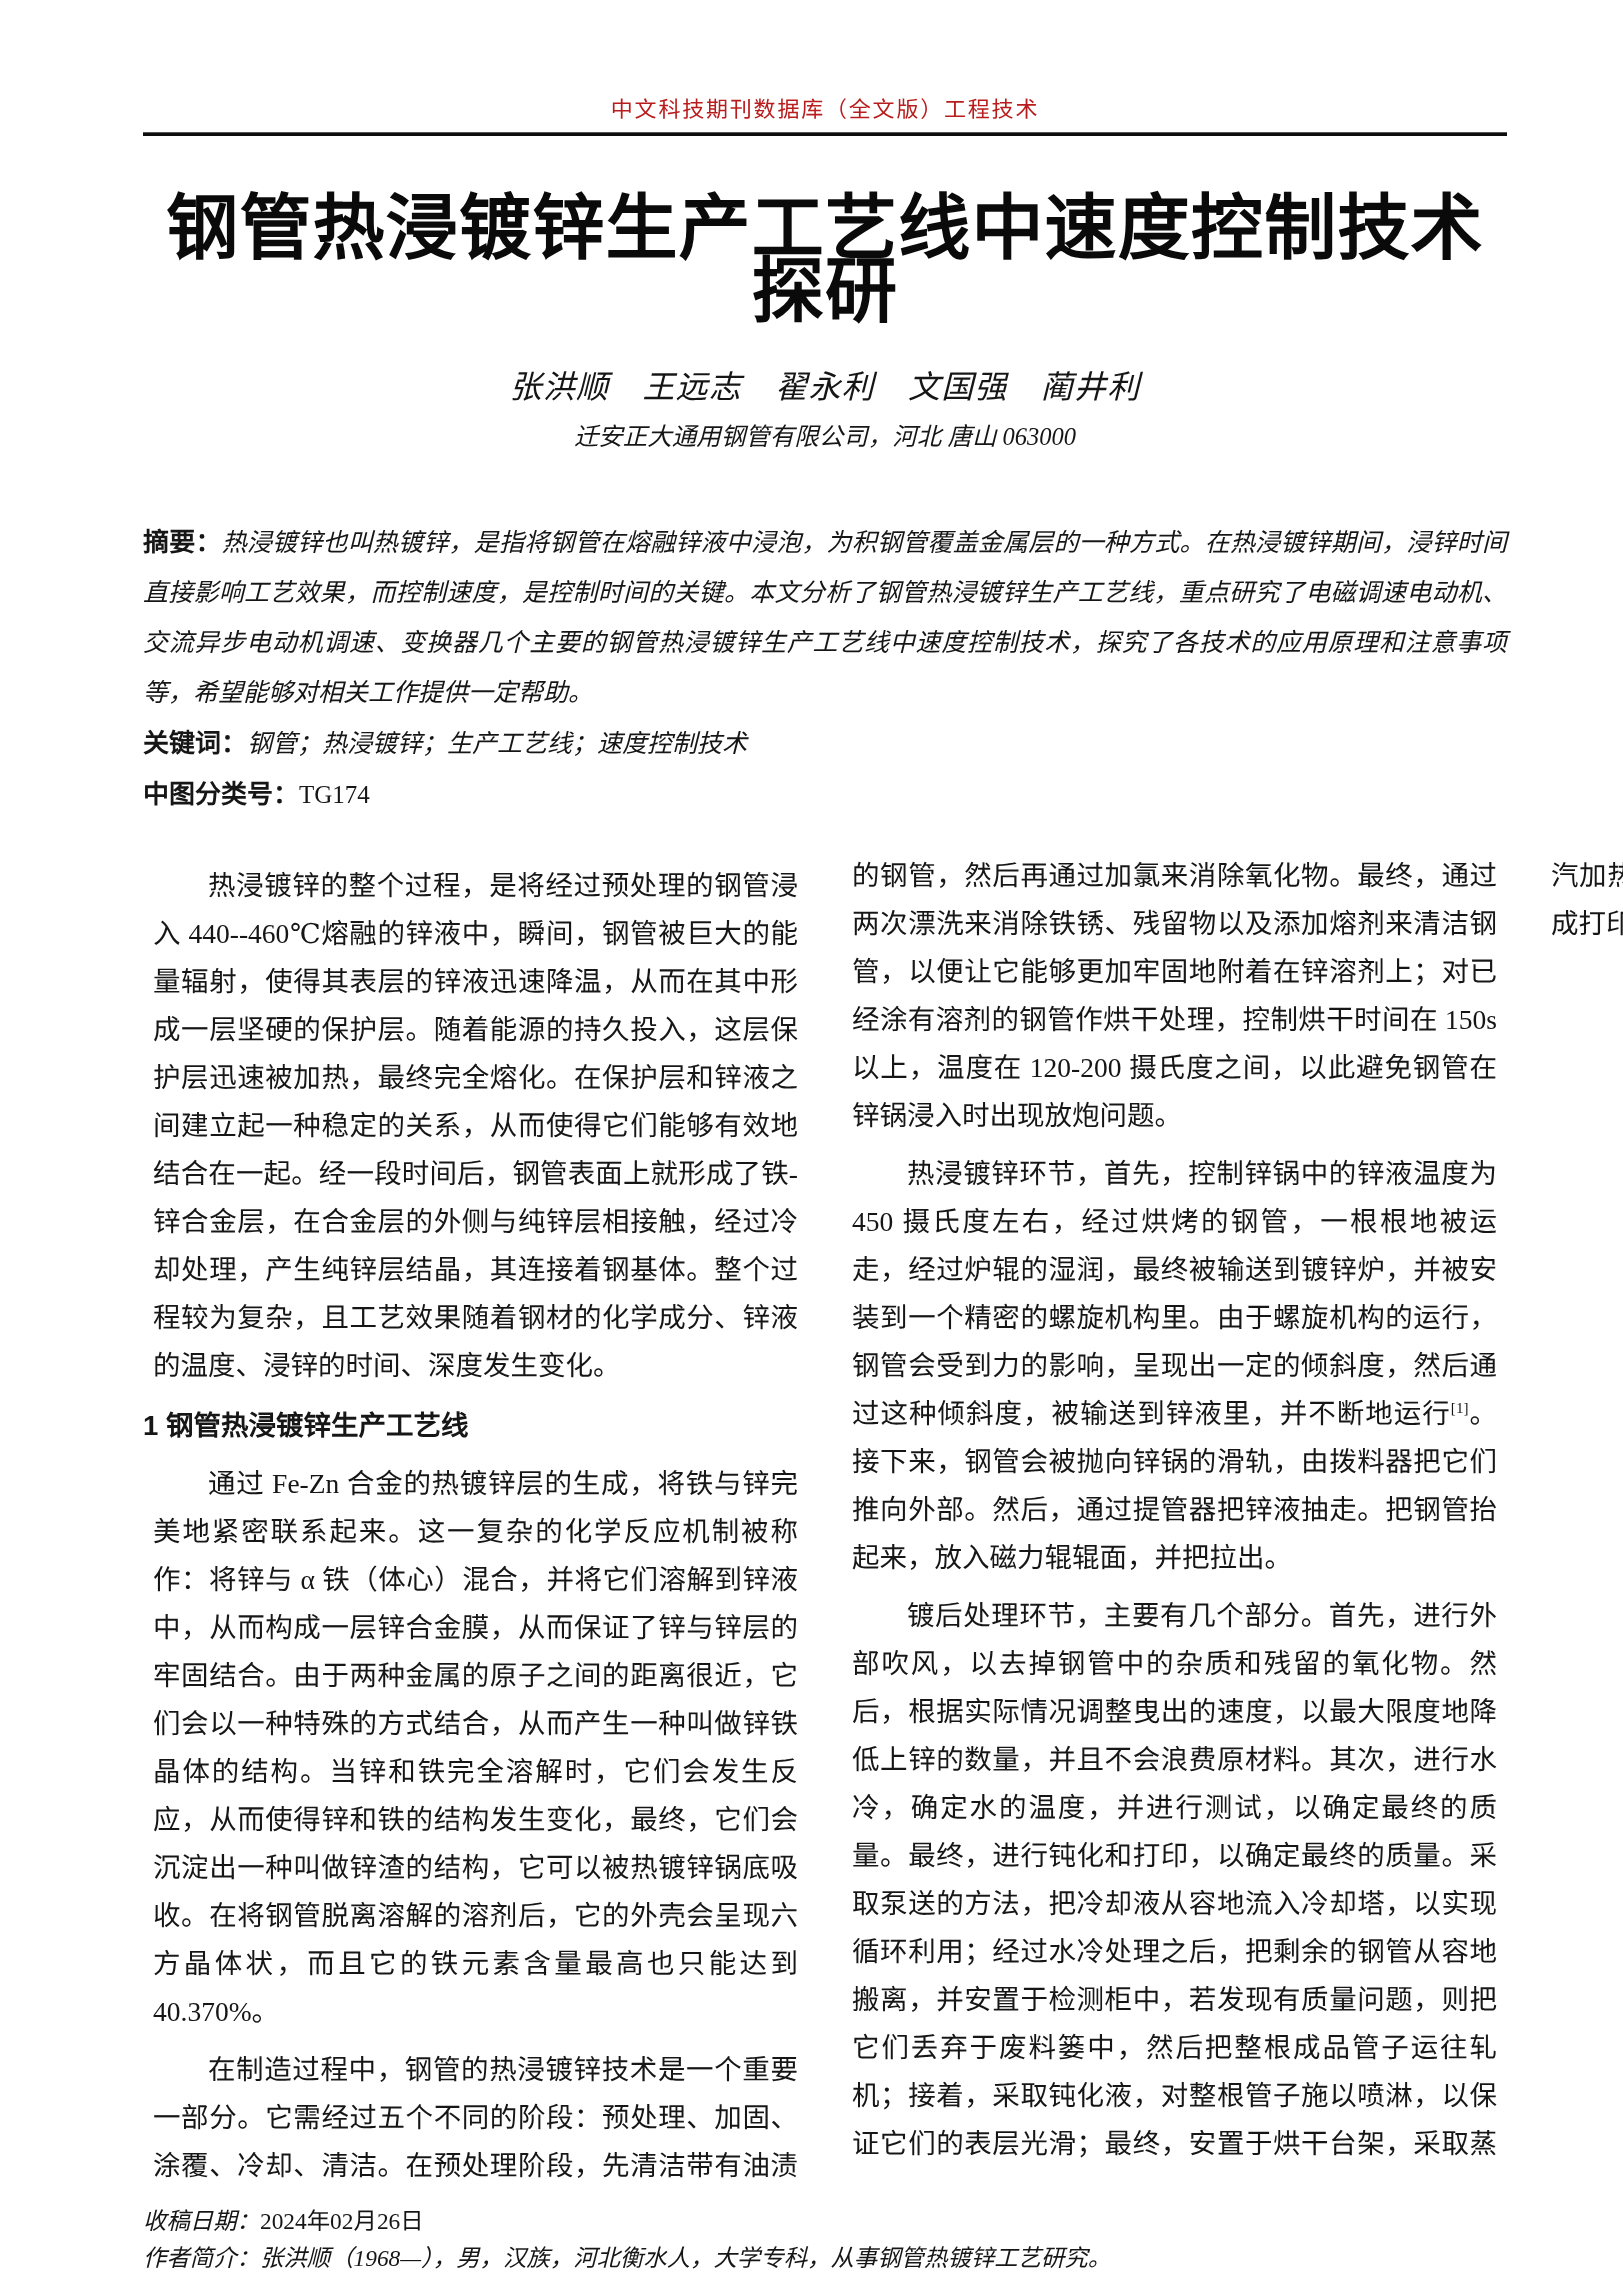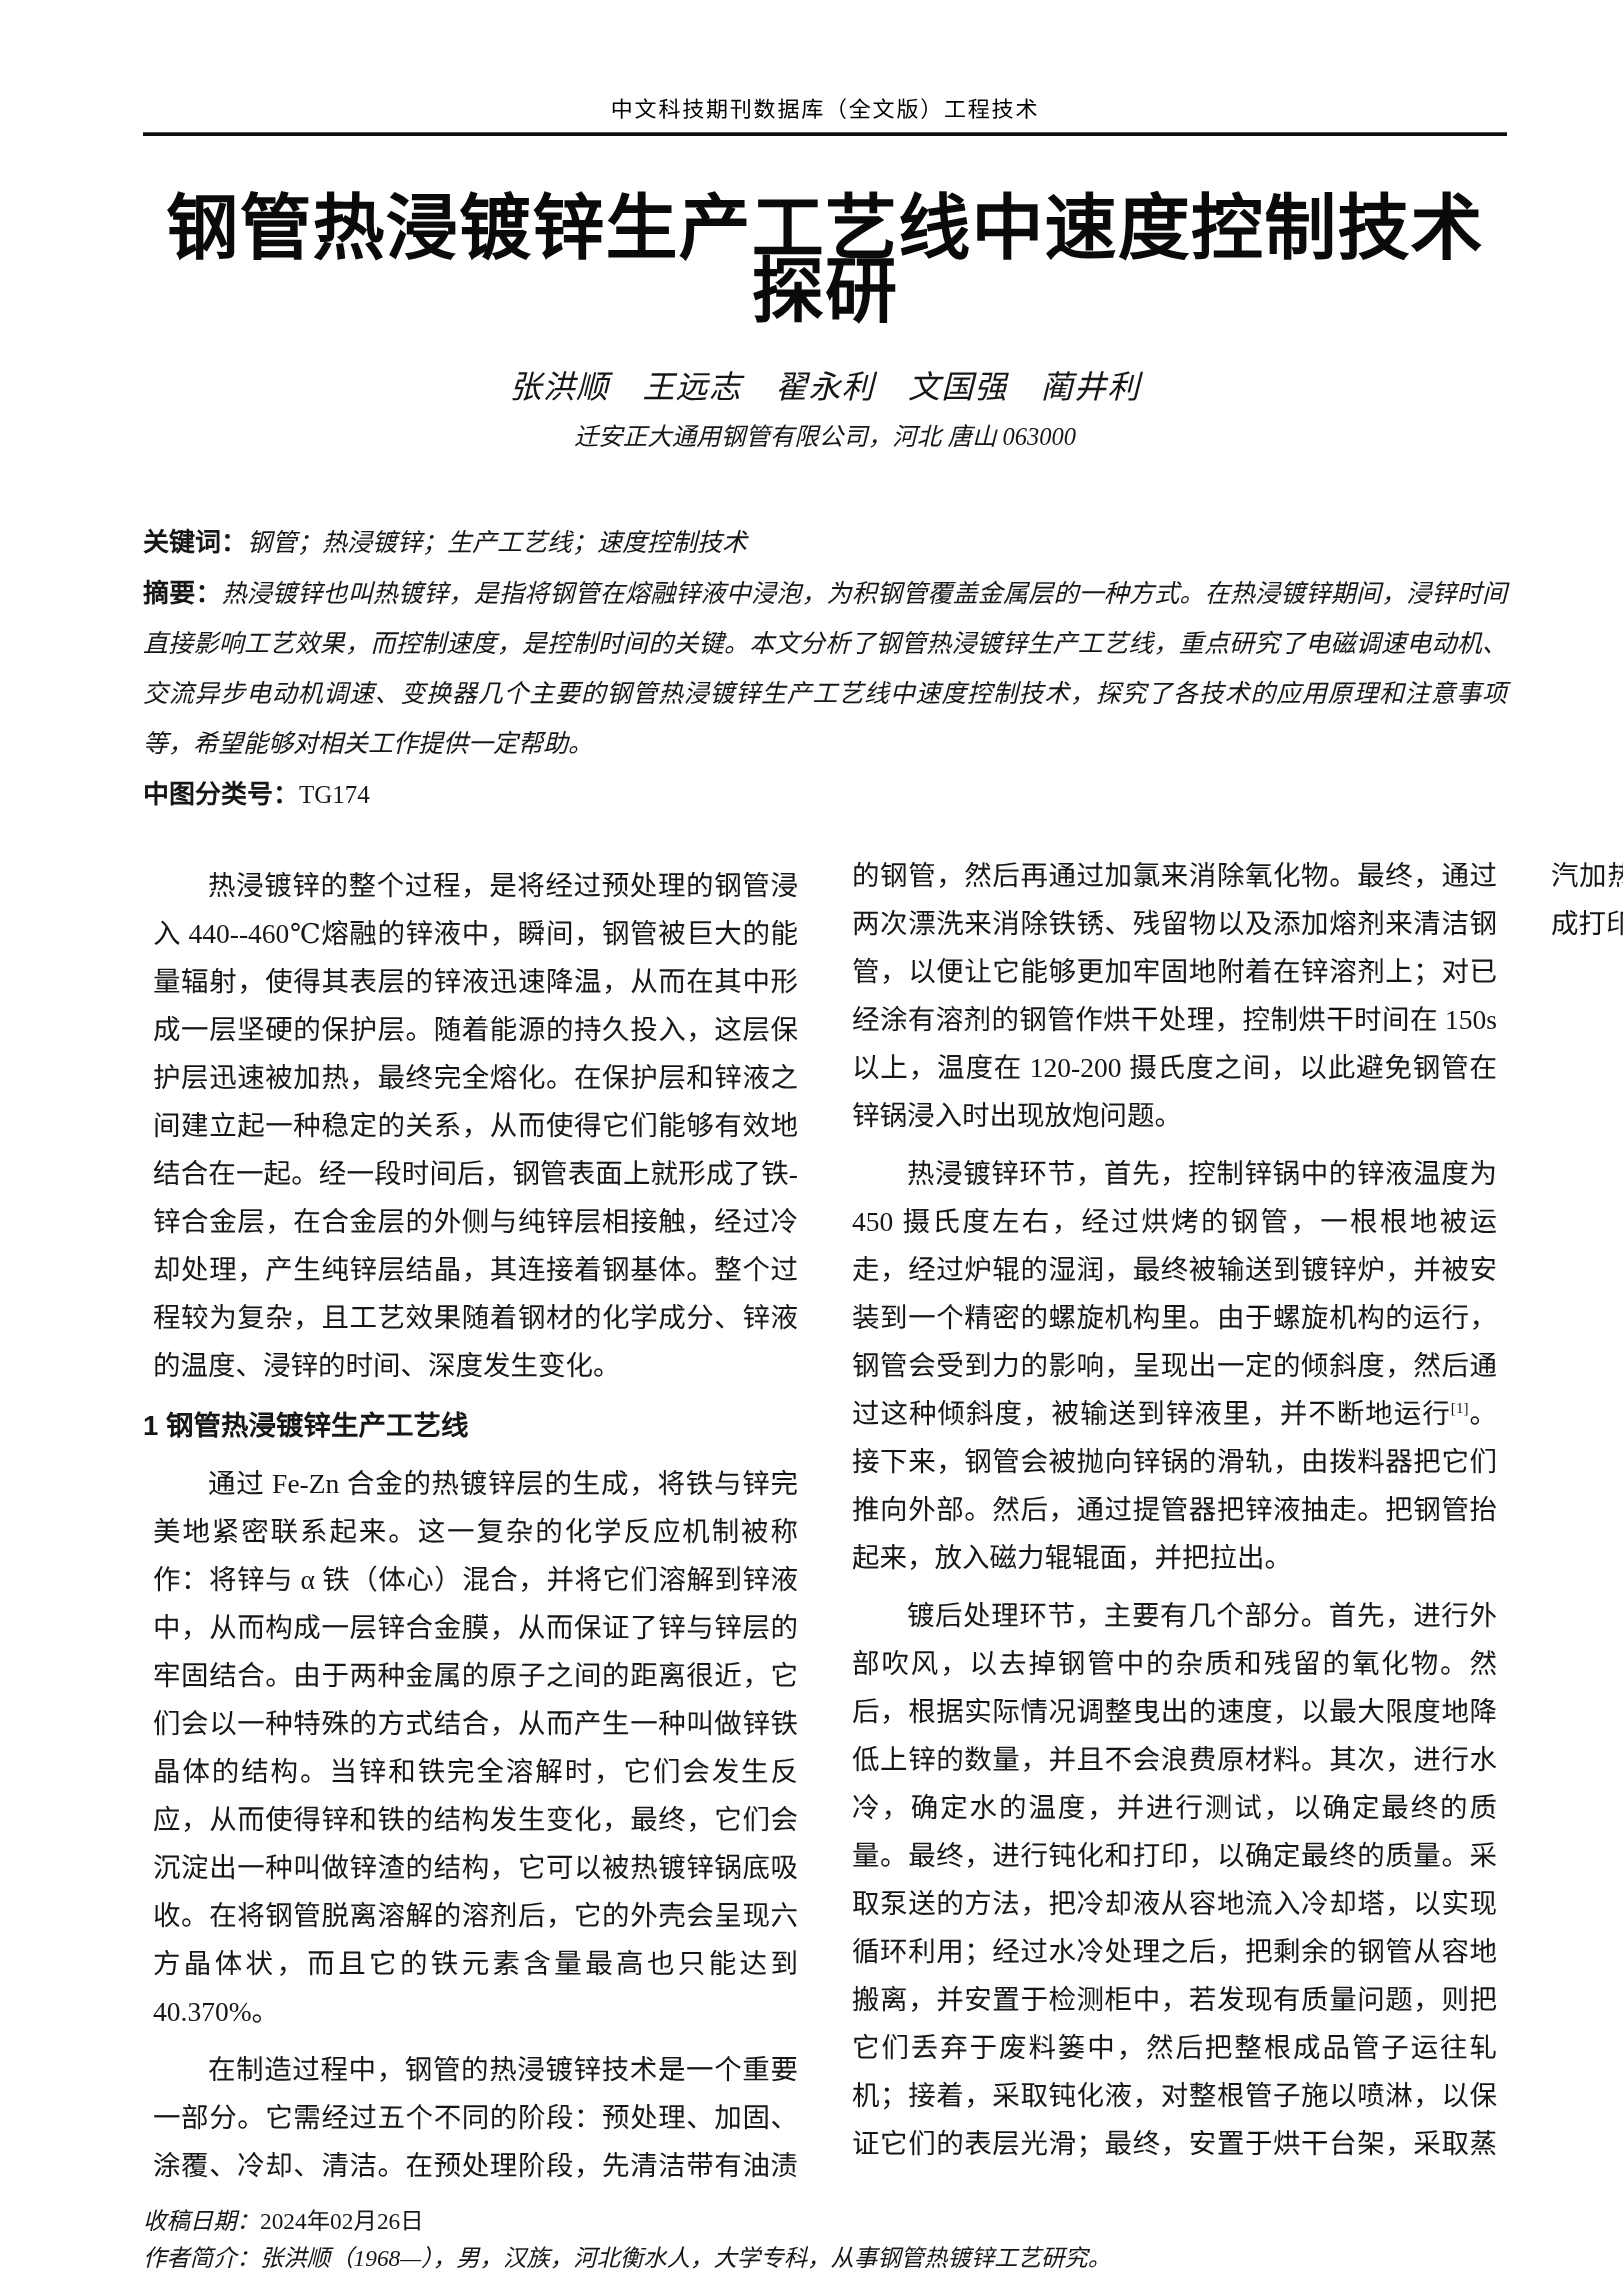--- a/index.html
+++ b/index.html
@@ -17,21 +17,21 @@
     min-height: 2295px;
     padding: 96px 116px 35px 143px;
   }
   
   .journal-header {
     text-align: center;
     font-family: "Liberation Serif", "DejaVu Serif", serif;
     font-size: 22px;
     line-height: 28px;
     letter-spacing: 1.8px;
-    color: #000000;
+    color: #b91c1c;
   }
   .header-rule {
     margin-top: 8.2px;
     height: 2.9px;
     background: #0d0d0d;
     border-top: 0.6px solid #555;
   }
   
   .article-title {
     margin-top: 61px;
@@ -133,24 +133,24 @@
   <div class="header-rule"></div>
 
   <h1 class="article-title">钢管热浸镀锌生产工艺线中速度控制技术探研</h1>
 
   <div class="authors-line">张洪顺　王远志　翟永利　文国强　蔺井利</div>
 
   <div class="affiliation-line">迁安正大通用钢管有限公司，河北 唐山 063000</div>
 
   <div class="meta-block">
     <p class="meta-par">
-      <span class="meta-label">关键词：</span><span>钢管；热浸镀锌；生产工艺线；速度控制技术</span>
+      <span class="meta-label">摘要：</span><span>热浸镀锌也叫热镀锌，是指将钢管在熔融锌液中浸泡，为积钢管覆盖金属层的一种方式。在热浸镀锌期间，浸锌时间直接影响工艺效果，而控制速度，是控制时间的关键。本文分析了钢管热浸镀锌生产工艺线，重点研究了电磁调速电动机、交流异步电动机调速、变换器几个主要的钢管热浸镀锌生产工艺线中速度控制技术，探究了各技术的应用原理和注意事项等，希望能够对相关工作提供一定帮助。</span>
     </p>
     <p class="meta-par">
-      <span class="meta-label">摘要：</span><span>热浸镀锌也叫热镀锌，是指将钢管在熔融锌液中浸泡，为积钢管覆盖金属层的一种方式。在热浸镀锌期间，浸锌时间直接影响工艺效果，而控制速度，是控制时间的关键。本文分析了钢管热浸镀锌生产工艺线，重点研究了电磁调速电动机、交流异步电动机调速、变换器几个主要的钢管热浸镀锌生产工艺线中速度控制技术，探究了各技术的应用原理和注意事项等，希望能够对相关工作提供一定帮助。</span>
+      <span class="meta-label">关键词：</span><span>钢管；热浸镀锌；生产工艺线；速度控制技术</span>
     </p>
     <p class="meta-par">
       <span class="meta-label">中图分类号：</span><span class="meta-plain">TG174</span>
     </p>
   </div>
 
   <div class="columns">
 
     <div>
       <p class="body-par">热浸镀锌的整个过程，是将经过预处理的钢管浸入 440--460℃熔融的锌液中，瞬间，钢管被巨大的能量辐射，使得其表层的锌液迅速降温，从而在其中形成一层坚硬的保护层。随着能源的持久投入，这层保护层迅速被加热，最终完全熔化。在保护层和锌液之间建立起一种稳定的关系，从而使得它们能够有效地结合在一起。经一段时间后，钢管表面上就形成了铁-锌合金层，在合金层的外侧与纯锌层相接触，经过冷却处理，产生纯锌层结晶，其连接着钢基体。整个过程较为复杂，且工艺效果随着钢材的化学成分、锌液的温度、浸锌的时间、深度发生变化。</p>

